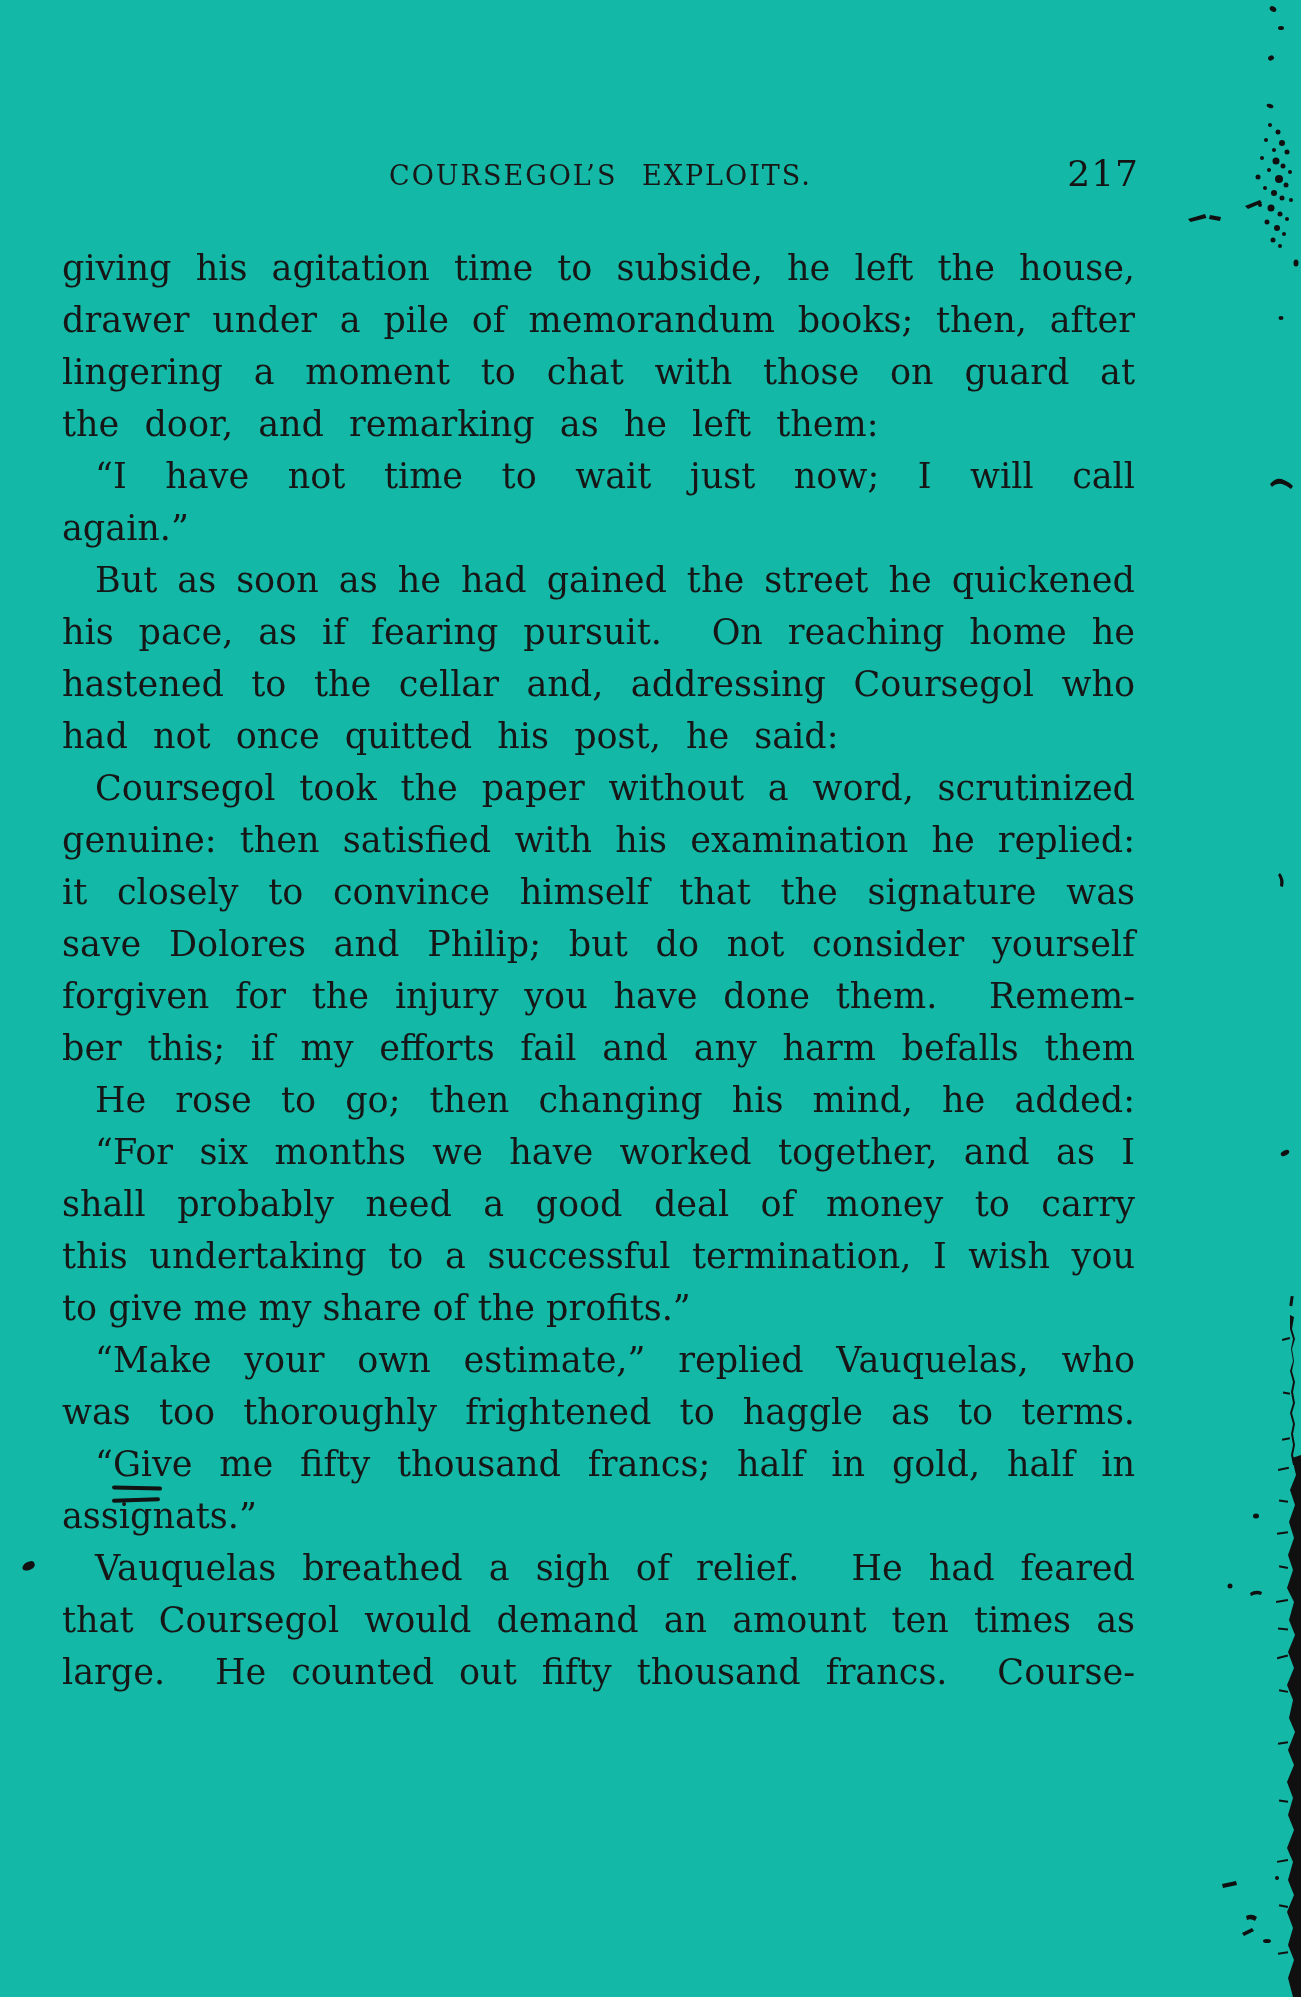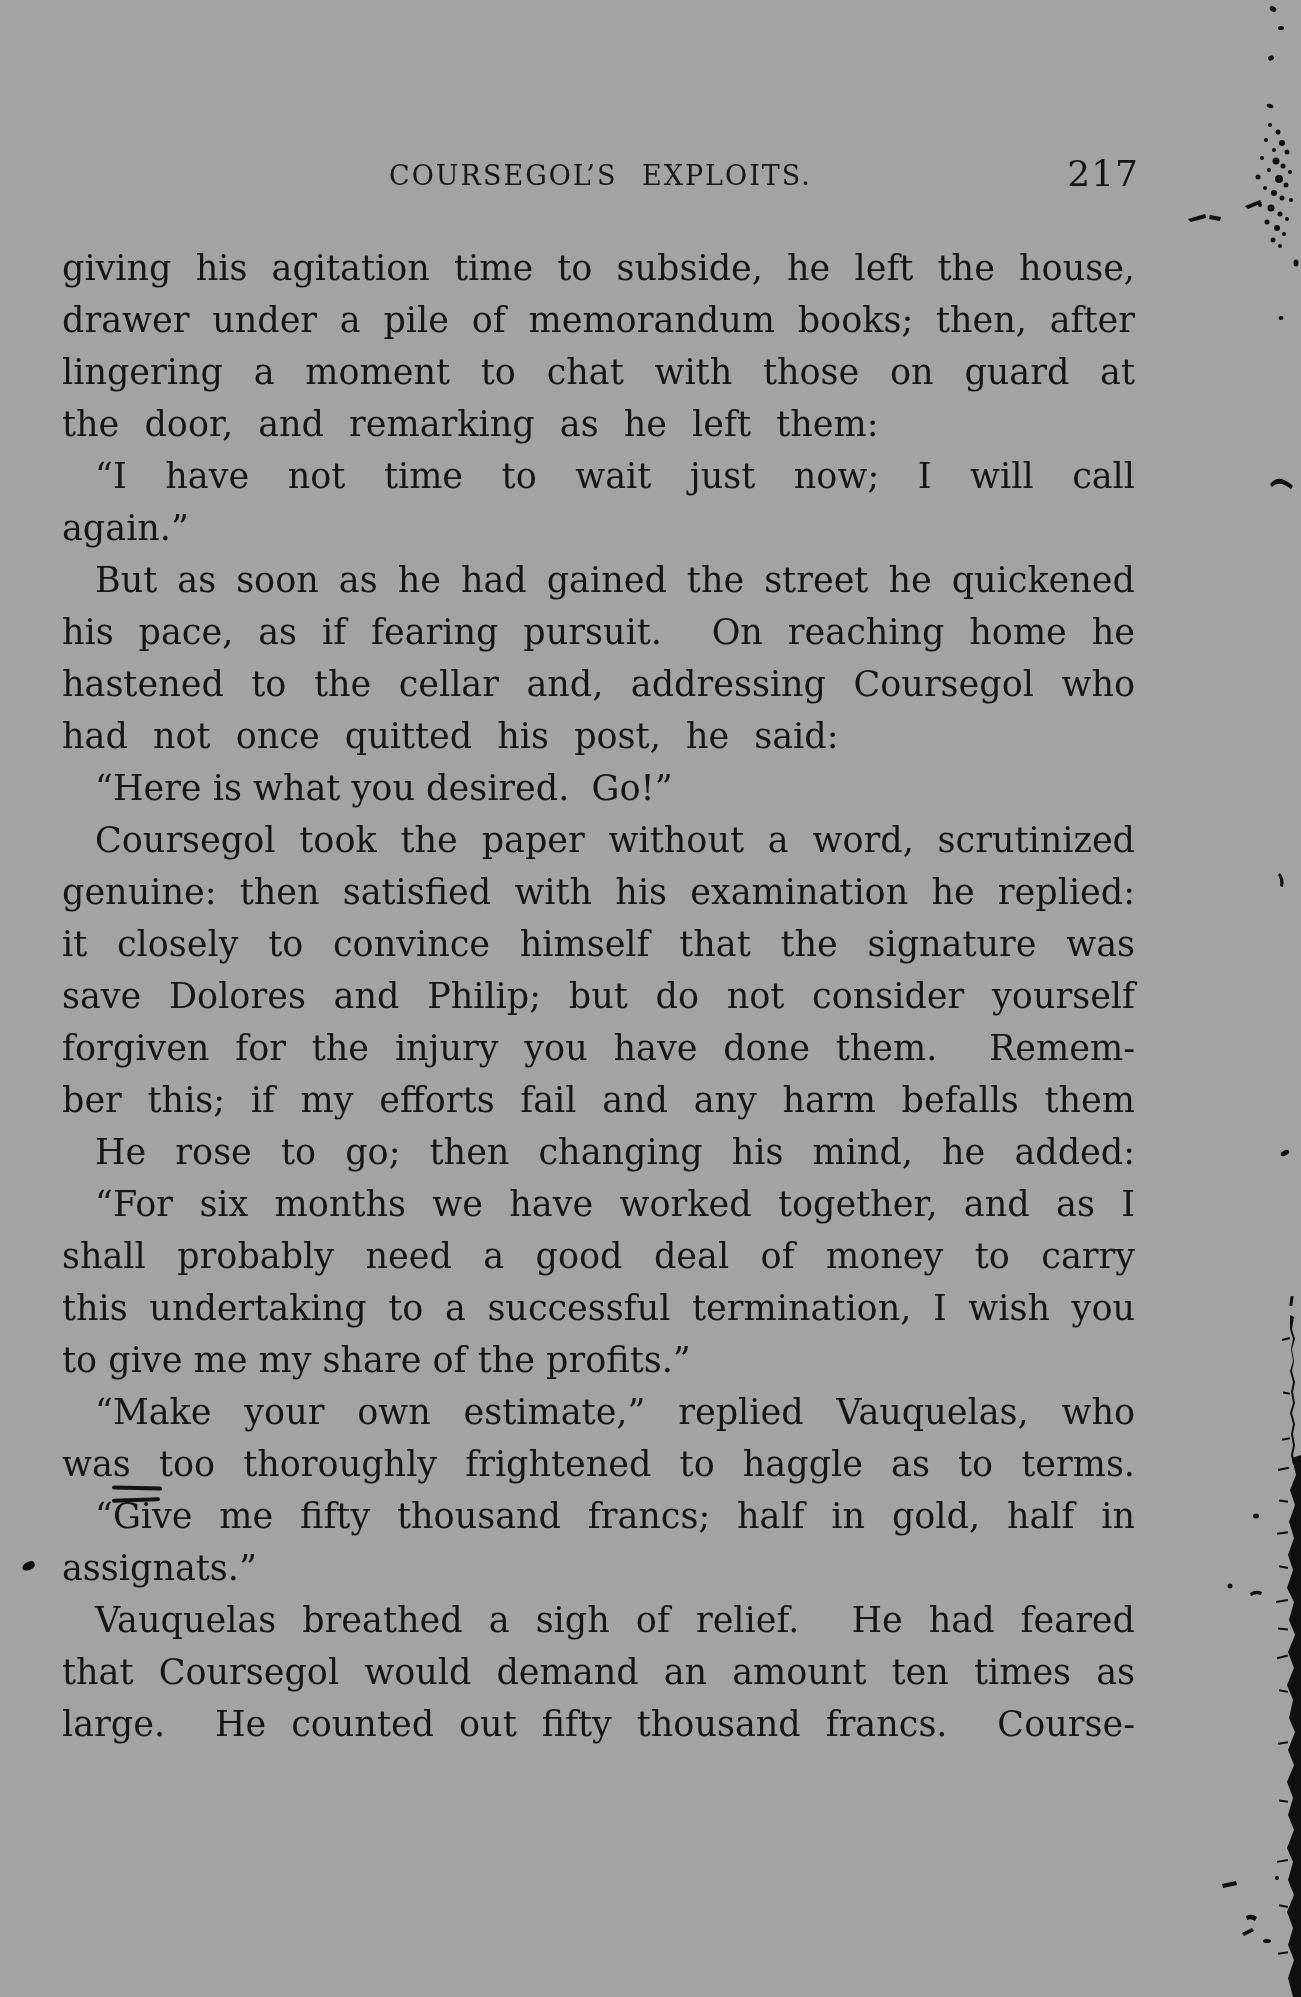--- a/index.html
+++ b/index.html
@@ -7,21 +7,21 @@
     width: 1301px; height: 1997px;
     background: #ffffff;
     font-family: "DejaVu Serif", "Liberation Serif", serif;
     color: #161616;
     overflow: hidden;
     position: relative;
   }
   #page {
     position: absolute; left: 0; top: 0;
     width: 1301px; height: 1997px;
-    background: #a3a3a3;
+    background: #14b8a6;
   }
   
   #running-head {
     position: absolute; left: 62px; top: 156px;
     width: 1077px; height: 36px;
   }
   #running-title {
     position: absolute; left: 0; top: 4px; width: 100%;
     text-align: center;
     font-size: 27px; line-height: 32px;
@@ -78,21 +78,20 @@
       <div class="line just">giving his agitation time to subside, he left the house,</div>
       <div class="line just">drawer under a pile of memorandum books; then, after</div>
       <div class="line just">lingering a moment to chat with those on guard at</div>
       <div class="line wide">the door, and remarking as he left them:</div>
       <div class="line indent just">“I have not time to wait just now; I will call</div>
       <div class="line">again.”</div>
       <div class="line indent just">But as soon as he had gained the street he quickened</div>
       <div class="line just">his pace, as if fearing pursuit.&nbsp; On reaching home he</div>
       <div class="line just">hastened to the cellar and, addressing Coursegol who</div>
       <div class="line wide">had not once quitted his post, he said:</div>
-      <div class="line indent">“Here is what you desired.&nbsp; Go!”</div>
       <div class="line indent just">Coursegol took the paper without a word, scrutinized</div>
       <div class="line just">genuine: then satisfied with his examination he replied:</div>
       <div class="line just">it closely to convince himself that the signature was</div>
       <div class="line just">save Dolores and Philip; but do not consider yourself</div>
       <div class="line just">forgiven for the injury you have done them.&nbsp; Remem-</div>
       <div class="line just">ber this; if my efforts fail and any harm befalls them</div>
       <div class="line indent just">He rose to go; then changing his mind, he added:</div>
       <div class="line indent just">“For six months we have worked together, and as I</div>
       <div class="line just">shall probably need a good deal of money to carry</div>
       <div class="line just">this undertaking to a successful termination, I wish you</div>

